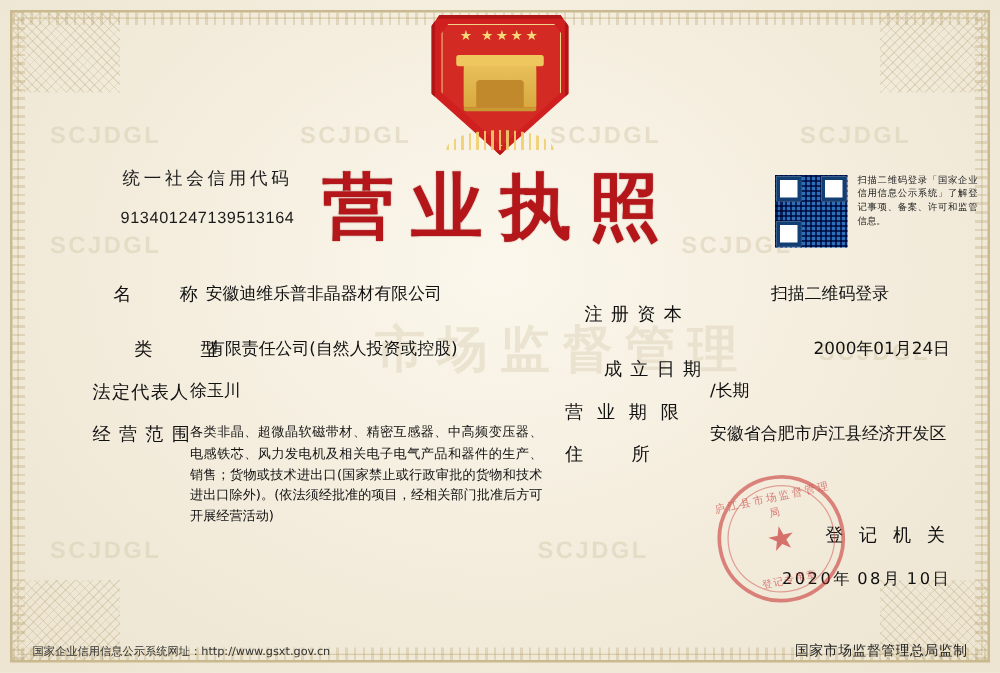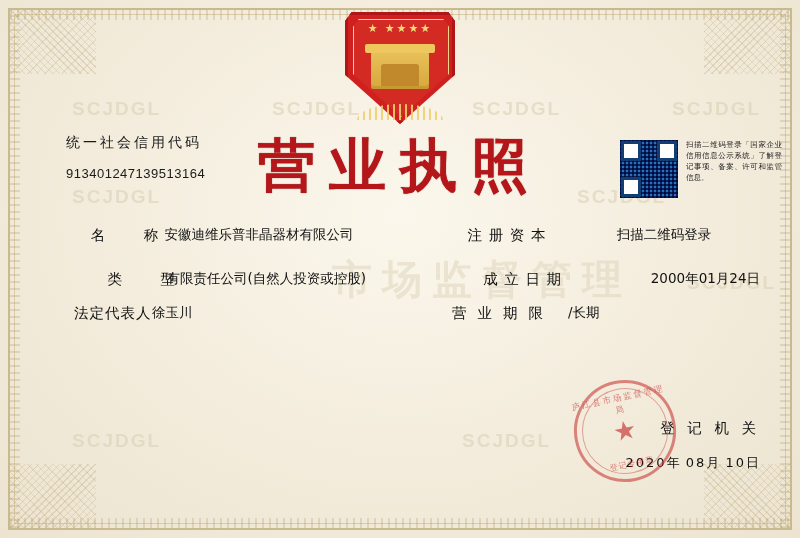--- a/index.html
+++ b/index.html
@@ -43,21 +43,21 @@
   .edge-pattern.top{top:10px;}
   .edge-pattern.bottom{bottom:10px;}
   .edge-vert{
     position:absolute;top:10px;bottom:10px;width:10px;
     background:repeating-linear-gradient(0deg, rgba(176,154,104,.28) 0 2px, rgba(0,0,0,0) 2px 7px);
   }
   .edge-vert.left{left:10px;}
   .edge-vert.right{right:10px;}
 
   
-  .watermarks{position:absolute;left:0;top:0;right:0;bottom:0;pointer-events:none;margin-left:32px;}
+  .watermarks{position:absolute;left:0;top:0;right:0;bottom:0;pointer-events:none;}
   .wm{
     position:absolute;
     font-family:"Liberation Sans",sans-serif;
     font-weight:bold;letter-spacing:2px;
     color:#d9cfb4;opacity:.55;white-space:nowrap;
     font-size:19px;
   }
   .wm-cn{
     position:absolute;color:#ded4bb;opacity:.5;
     font-size:40px;letter-spacing:10px;white-space:nowrap;
@@ -113,21 +113,21 @@
     font-family:"DejaVu Sans",sans-serif;
     font-weight:bold;
     font-size:57px;
     letter-spacing:14px;
     color:#b4161a;
     text-shadow:0 0 1px #8d1013;
   }
 
   
   .uc{
-    position:absolute;left:66px;top:134px;width:200px;text-align:left;
+    position:absolute;left:66px;top:134px;width:200px;text-align:center;
     color:#1a1a1a;
   }
   .uc .lbl{font-size:14px;letter-spacing:3px;font-family:"DejaVu Sans",sans-serif;}
   .uc .val{margin-top:14px;font-size:13px;letter-spacing:.5px;font-family:"Liberation Sans",sans-serif;}
 
   
   .qr-wrap{position:absolute;right:122px;top:140px;width:58px;height:58px;}
   .qr{
     width:58px;height:58px;
     background-color:#2f6fb5;
@@ -143,21 +143,21 @@
     font-size:7.5px;line-height:1.45;color:#222;
     font-family:Liberation Mono, monospace;
     text-align:justify;
   }
 
   
   .fields{position:absolute;left:0;top:226px;right:0;}
   .row{position:relative;min-height:27px;}
   .lcol{position:absolute;left:74px;width:118px;}
   .lval{position:absolute;left:152px;right:434px;}
-  .rcol{position:absolute;left:452px;width:110px;}
+  .rcol{position:absolute;left:452px;width:110px;margin-top:16px;}
   .rval{position:absolute;left:568px;right:40px;}
   .flabel{
     font-family:"DejaVu Sans",sans-serif;
     font-size:14.5px;color:#111;white-space:nowrap;
   }
   .flabel.sp4{letter-spacing:17px;}
   .flabel.sp3{letter-spacing:11px;}
   .flabel.sp0{letter-spacing:1px;}
   .fvalue{
     font-family:"DejaVu Sans",sans-serif;
@@ -287,33 +287,41 @@
       <div class="rval fvalue">2000年01月24日</div>
     </div>
 
     <div class="row" style="height:34px;">
       <div class="lcol flabel sp0">法定代表人</div>
       <div class="lval fvalue">徐玉川</div>
       <div class="rcol flabel sp3">营业期限</div>
       <div class="rval fvalue">/长期</div>
     </div>
 
+    <div class="row" style="height:92px;">
+      <div class="lcol flabel sp0">经 营 范 围</div>
+      <div class="scope-val">各类非晶、超微晶软磁带材、精密互感器、中高频变压器、电感铁芯、风力发电机及相关电子电气产品和器件的生产、销售；货物或技术进出口(国家禁止或行政审批的货物和技术进出口除外)。(依法须经批准的项目，经相关部门批准后方可开展经营活动)</div>
+      <div class="rcol flabel sp4">住        所</div>
+      <div class="rval fvalue">安徽省合肥市庐江县经济开发区</div>
+    </div>
 
   </div>
 
   <div class="registrar">
     <div class="label">登 记 机 关</div>
     <div class="date">
       <span class="num">2020</span><span>年</span>
       <span class="num">08</span><span>月</span>
       <span class="num">10</span><span>日</span>
     </div>
   </div>
 
   <div class="seal">
     <div class="ring"></div>
     <div class="arc">庐江县市场监督管理局</div>
     <div class="star">★</div>
     <div class="arc2">登记专用章</div>
   </div>
 
+  <div class="footer-left">国家企业信用信息公示系统网址：http://www.gsxt.gov.cn</div>
+  <div class="footer-right">国家市场监督管理总局监制</div>
 
 </div>
 
 </body></html>

